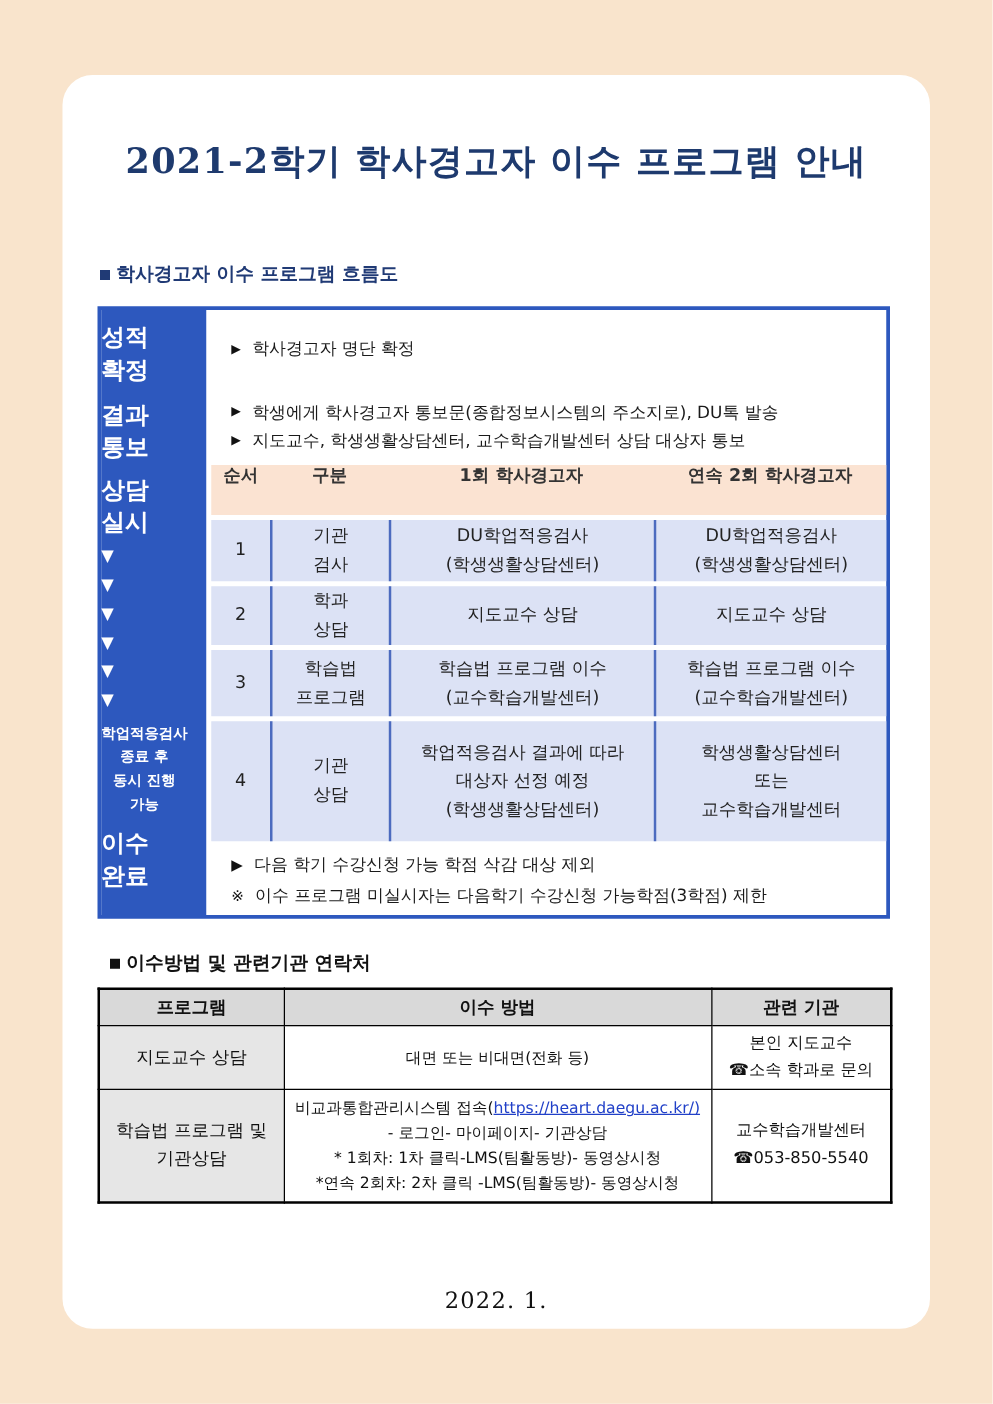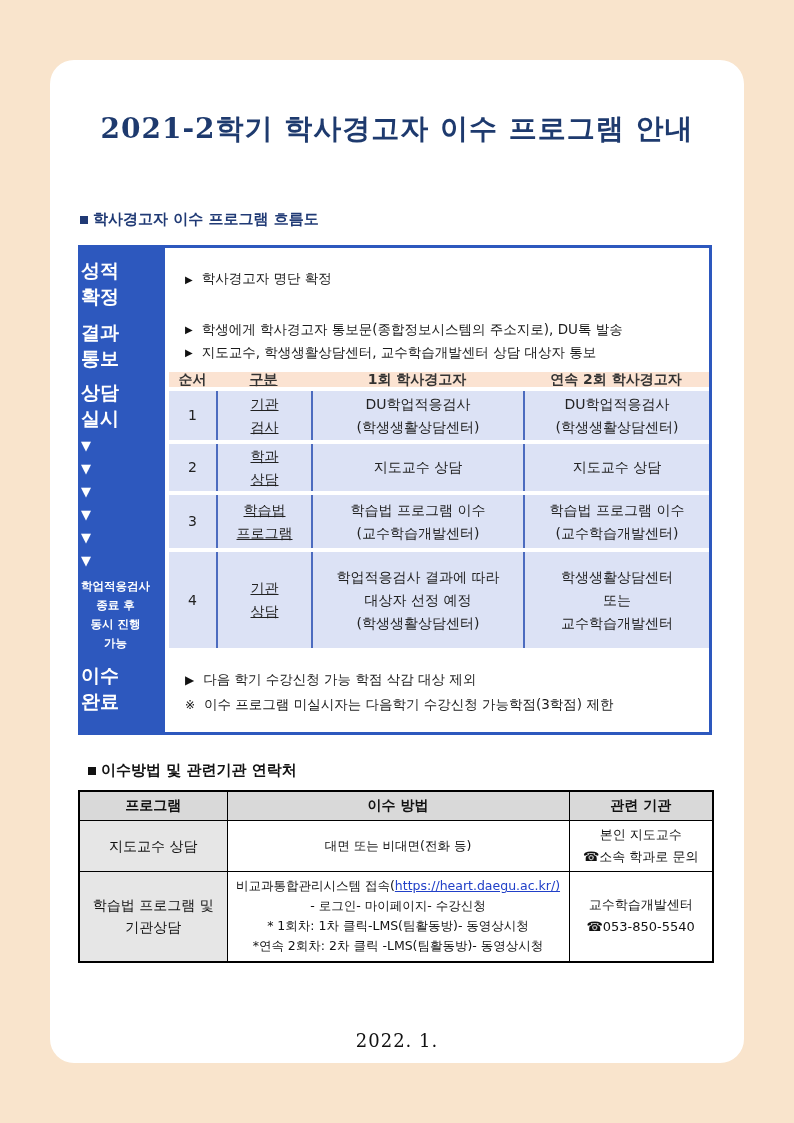--- a/index.html
+++ b/index.html
@@ -48,24 +48,24 @@
 
   .fcontent{flex:1;display:flex;flex-direction:column;box-sizing:border-box;min-width:0;}
   .frow-a{height:62px;display:flex;align-items:center;padding-left:20px;}
   .frow-b{height:62px;display:flex;flex-direction:column;justify-content:center;gap:5px;padding-left:20px;}
   .frow-c{flex:1;display:flex;flex-direction:column;justify-content:center;gap:7px;padding-left:20px;}
   .bullet-line{display:flex;align-items:center;gap:9px;font-size:13.5px;color:#1a1a1a;white-space:nowrap;}
   .bullet{font-size:10px;color:#111111;}
   .marker{font-size:12px;color:#111111;}
 
   .itable{margin-left:4px;}
-  .ithead{height:15px;background:#FBE3D2;display:flex;align-items:center;
+  .ithead{height:40px;background:#FBE3D2;display:flex;align-items:flex-start;
     font-size:14px;font-weight:bold;color:#333333;margin-bottom:4px;}
   .itrow{display:flex;margin-bottom:4px;}
-  .c1{width:47px;}.c2{width:95px;text-decoration:underline;}.c3{width:212px;}.c4{flex:1;}
+  .c1{width:47px;}.c2{width:95px;}.c3{width:212px;}.c4{flex:1;}
   .hcell{text-align:center;}
   .itcell{
     background:#DCE2F5;box-sizing:border-box;
     display:flex;flex-direction:column;justify-content:center;align-items:center;
     text-align:center;font-size:14px;color:#222222;line-height:23px;
   }
   .itcell + .itcell{border-left:2px solid #4C6BBF;}
   .r1{height:49px;}.r2{height:47px;}.r3{height:53px;}.r4{height:96px;}
 
   
@@ -280,21 +280,21 @@
         <div>☎소속 학과로 문의</div>
       </td>
     </tr>
     <tr class="rh3">
       <td class="prog">
         <div>학습법 프로그램 및</div>
         <div>기관상담</div>
       </td>
       <td class="method">
         <div><span>비교과통합관리시스템 접속(</span><a class="link" href="#">https://heart.daegu.ac.kr/)</a></div>
-        <div>- 로그인- 마이페이지- 수강신청</div>
+        <div>- 로그인- 마이페이지- 기관상담</div>
         <div>* 1회차: 1차 클릭-LMS(팀활동방)- 동영상시청</div>
         <div>*연속 2회차: 2차 클릭 -LMS(팀활동방)- 동영상시청</div>
       </td>
       <td class="org">
         <div>교수학습개발센터</div>
         <div>☎053-850-5540</div>
       </td>
     </tr>
   </tbody>
     </table>

